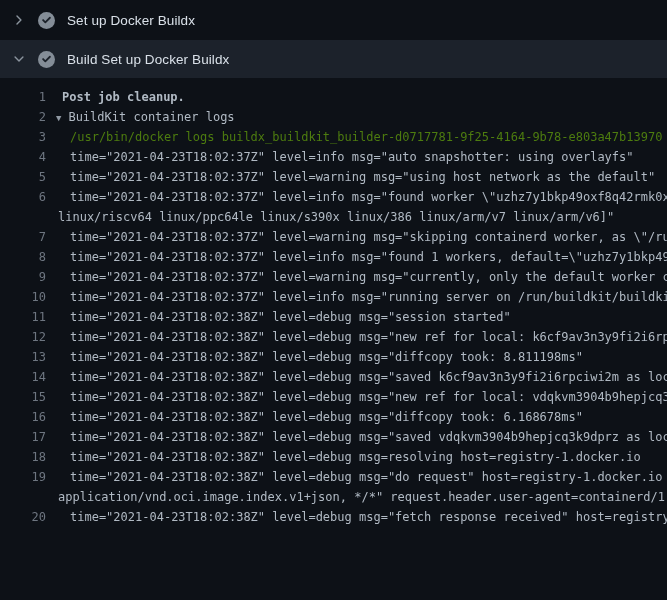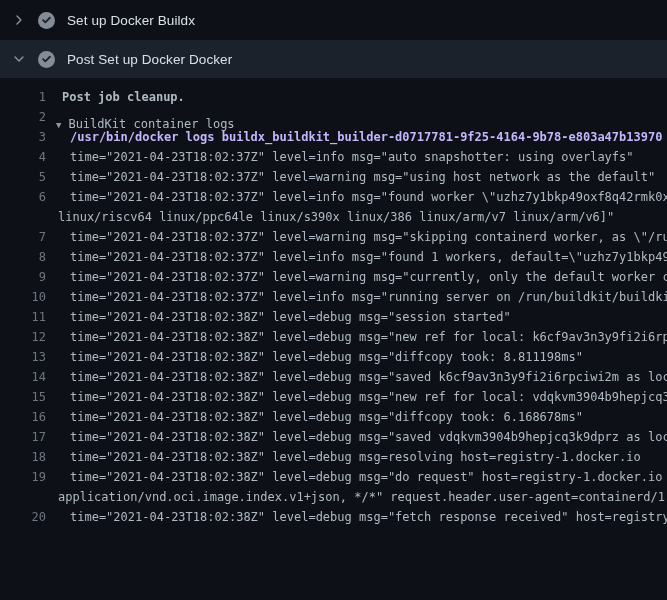--- a/index.html
+++ b/index.html
@@ -31,24 +31,24 @@
     font-family:"DejaVu Sans Mono","Liberation Mono",monospace;
     font-size:12px;line-height:20px;
     white-space:pre;
   }
   .lrow{display:flex;height:20px;}
   .lnum{
     flex:0 0 46px;text-align:right;color:#6e7681;cursor:pointer;
   }
   .ltxt{color:#b1bac4;}
   .t-group-level .ltxt{padding-left:16px;font-weight:bold;}
-  .t-group .ltxt{padding-left:10px;margin-top:7px;}
+  .t-group .ltxt{padding-left:10px;}
   .t-nested .ltxt,.t-command .ltxt{padding-left:24px;}
   .t-wrap .ltxt{padding-left:12px;}
-  .t-command .ltxt{color:#c4b5fd;font-weight:bold;}
+  .t-command .ltxt{color:#4d7c0f;font-weight:normal;}
   .tri{color:#9099a3;font-size:9px;margin-right:7px;cursor:pointer;}
 </style>
 </head>
 <body>
 
 <div class="app">
   <div class="steps" id="steps">
       <div class="step">
         <span class="chev">
           <svg width="14" height="14" viewBox="0 0 16 16">
@@ -68,17 +68,17 @@
           <svg width="14" height="14" viewBox="0 0 16 16">
             <path d="M3.5 5.7 8 10.2l4.5-4.5" stroke="#8b949e" stroke-width="1.6" fill="none" stroke-linecap="round" stroke-linejoin="round"></path>
           </svg>
         </span>
         <span class="check">
           <svg width="17" height="17" viewBox="0 0 16 16">
             <circle cx="8" cy="8" r="8" fill="#848d97"></circle>
             <path d="M11.2 5.4 6.9 9.7 4.8 7.6" stroke="#1b2129" stroke-width="1.7" fill="none" stroke-linecap="round" stroke-linejoin="round"></path>
           </svg>
         </span>
-        <span class="step-label">Post Set up Docker Docker</span>
+        <span class="step-label">Build Set up Docker Buildx</span>
       </div>
     </div>
   <div class="log" id="log"><div class="lrow t-group-level"><span class="lnum">1</span><span class="ltxt">Post job cleanup.</span></div><div class="lrow t-group"><span class="lnum">2</span><span class="ltxt"><span class="tri">▼</span><span>BuildKit container logs</span></span></div><div class="lrow t-command"><span class="lnum">3</span><span class="ltxt">/usr/bin/docker logs buildx_buildkit_builder-d0717781-9f25-4164-9b78-e803a47b13970</span></div><div class="lrow t-nested"><span class="lnum">4</span><span class="ltxt">time="2021-04-23T18:02:37Z" level=info msg="auto snapshotter: using overlayfs"</span></div><div class="lrow t-nested"><span class="lnum">5</span><span class="ltxt">time="2021-04-23T18:02:37Z" level=warning msg="using host network as the default"</span></div><div class="lrow t-nested"><span class="lnum">6</span><span class="ltxt">time="2021-04-23T18:02:37Z" level=info msg="found worker \"uzhz7y1bkp49oxf8q42rmk0xjp"</span></div><div class="lrow t-wrap"><span class="lnum"></span><span class="ltxt">linux/riscv64 linux/ppc64le linux/s390x linux/386 linux/arm/v7 linux/arm/v6]"</span></div><div class="lrow t-nested"><span class="lnum">7</span><span class="ltxt">time="2021-04-23T18:02:37Z" level=warning msg="skipping containerd worker, as \"/run"</span></div><div class="lrow t-nested"><span class="lnum">8</span><span class="ltxt">time="2021-04-23T18:02:37Z" level=info msg="found 1 workers, default=\"uzhz7y1bkp49ox"</span></div><div class="lrow t-nested"><span class="lnum">9</span><span class="ltxt">time="2021-04-23T18:02:37Z" level=warning msg="currently, only the default worker can"</span></div><div class="lrow t-nested"><span class="lnum">10</span><span class="ltxt">time="2021-04-23T18:02:37Z" level=info msg="running server on /run/buildkit/buildkitd"</span></div><div class="lrow t-nested"><span class="lnum">11</span><span class="ltxt">time="2021-04-23T18:02:38Z" level=debug msg="session started"</span></div><div class="lrow t-nested"><span class="lnum">12</span><span class="ltxt">time="2021-04-23T18:02:38Z" level=debug msg="new ref for local: k6cf9av3n3y9fi2i6rpci"</span></div><div class="lrow t-nested"><span class="lnum">13</span><span class="ltxt">time="2021-04-23T18:02:38Z" level=debug msg="diffcopy took: 8.811198ms"</span></div><div class="lrow t-nested"><span class="lnum">14</span><span class="ltxt">time="2021-04-23T18:02:38Z" level=debug msg="saved k6cf9av3n3y9fi2i6rpciwi2m as local"</span></div><div class="lrow t-nested"><span class="lnum">15</span><span class="ltxt">time="2021-04-23T18:02:38Z" level=debug msg="new ref for local: vdqkvm3904b9hepjcq3k9"</span></div><div class="lrow t-nested"><span class="lnum">16</span><span class="ltxt">time="2021-04-23T18:02:38Z" level=debug msg="diffcopy took: 6.168678ms"</span></div><div class="lrow t-nested"><span class="lnum">17</span><span class="ltxt">time="2021-04-23T18:02:38Z" level=debug msg="saved vdqkvm3904b9hepjcq3k9dprz as local"</span></div><div class="lrow t-nested"><span class="lnum">18</span><span class="ltxt">time="2021-04-23T18:02:38Z" level=debug msg=resolving host=registry-1.docker.io</span></div><div class="lrow t-nested"><span class="lnum">19</span><span class="ltxt">time="2021-04-23T18:02:38Z" level=debug msg="do request" host=registry-1.docker.io re</span></div><div class="lrow t-wrap"><span class="lnum"></span><span class="ltxt">application/vnd.oci.image.index.v1+json, */*" request.header.user-agent=containerd/1.4</span></div><div class="lrow t-nested"><span class="lnum">20</span><span class="ltxt">time="2021-04-23T18:02:38Z" level=debug msg="fetch response received" host=registry-</span></div></div>
 </div>
 
 </body></html>

